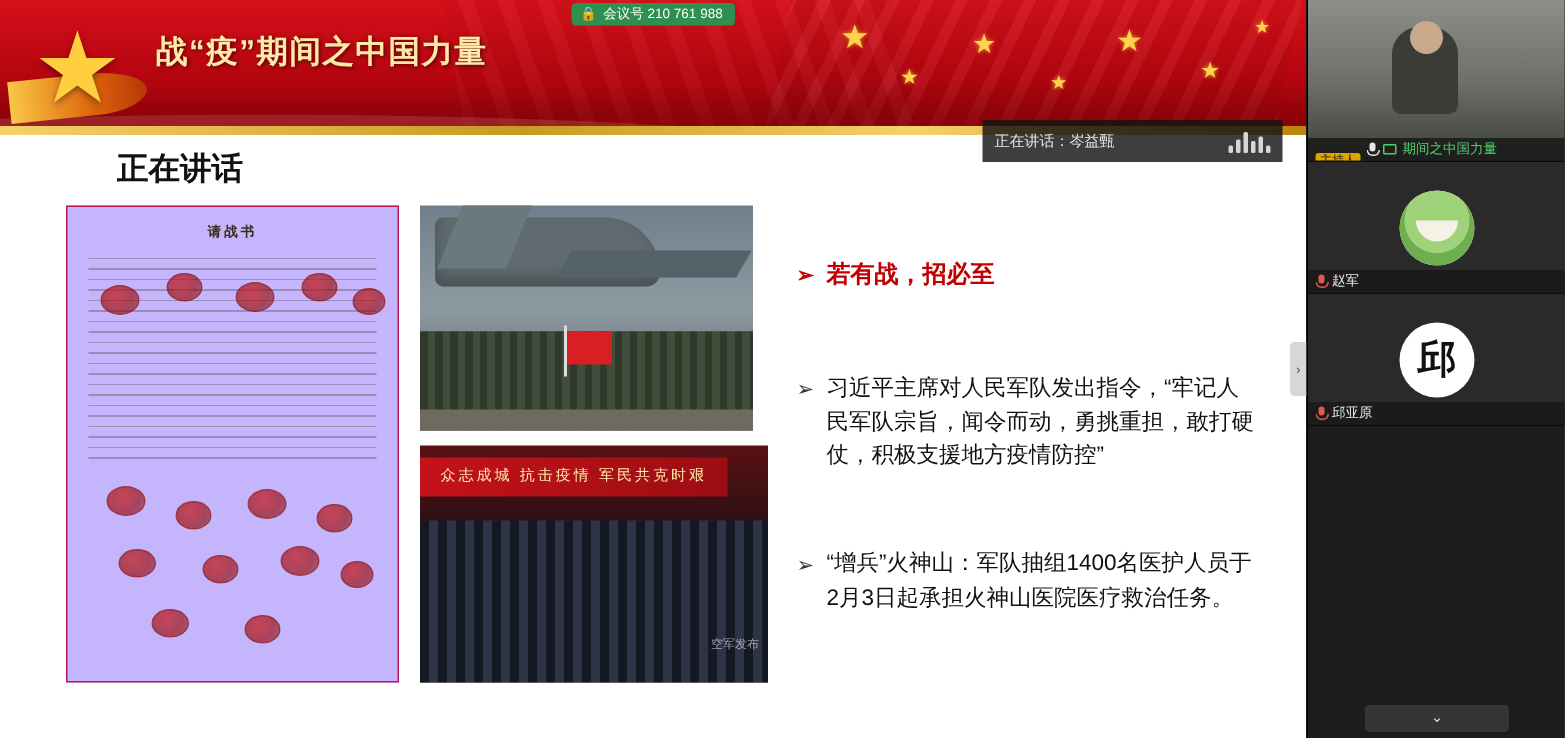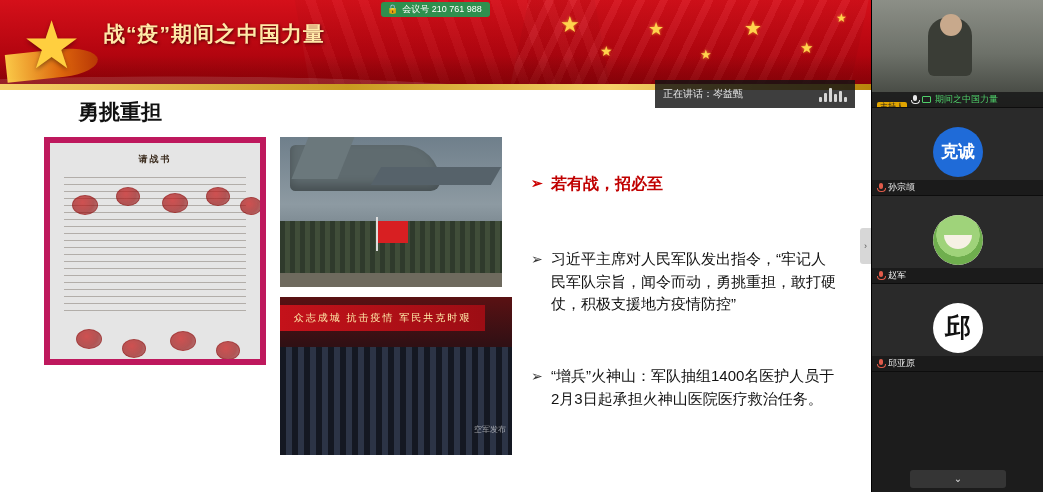--- a/index.html
+++ b/index.html
@@ -114,23 +114,23 @@
     left: 78px; top: 98px;
     font-size: 21px;
     font-weight: bold;
     color: #111;
   }
 
   
   .img-letter {
     position: absolute;
     left: 44px; top: 137px;
-    width: 222px; height: 228px;
-    background: #e5e5e5;
-    border: 6px solid #be185d;
+    width: 222px; height: 318px;
+    background: #c4b5fd;
+    border: 1px solid #be185d;
     overflow: hidden;
   }
   .letter-title {
     position: absolute;
     left: 0; right: 0; top: 10px;
     text-align: center;
     font-size: 9px;
     color: #3a2b1d;
     font-weight: bold;
     letter-spacing: 2px;
@@ -505,21 +505,21 @@
         <span class="star" style="left:800px; top:40px; font-size:15px;">★</span>
         <span class="star" style="left:836px; top:12px; font-size:12px;">★</span>
         <div class="hdr-gold-band"></div>
         <div class="logo-star">
           <div class="swoosh"></div>
           <div class="big">★</div>
         </div>
         <div class="slide-title">战“疫”期间之中国力量</div>
       </div>
 
-      <div class="slide-subtitle">勇挑重担</div>
+      <div class="slide-subtitle">正在讲话</div>
 
       <div class="img-letter">
         <div class="letter-title">请战书</div>
         <div class="letter-lines"></div>
         <div class="stamp" style="left:22px; top:52px; width:26px; height:20px;"></div>
         <div class="stamp" style="left:66px; top:44px; width:24px; height:19px;"></div>
         <div class="stamp" style="left:112px; top:50px; width:26px; height:20px;"></div>
         <div class="stamp" style="left:156px; top:44px; width:24px; height:19px;"></div>
         <div class="stamp" style="left:190px; top:54px; width:22px; height:18px;"></div>
         <div class="stamp" style="left:26px; top:186px; width:26px; height:20px;"></div>
@@ -593,31 +593,20 @@
       </div>
       <div class="tile-footer">
         <span class="badge-host">主持人</span>
         <span class="mic-icon"></span>
         <span class="share-icon"></span>
         <span class="nm green-text">期间之中国力量</span>
       </div>
     </div>
 
 
-    <div class="tile h2">
-      <div class="tile-video v-avatar-bg">
-        <div class="avatar-circle blue">
-          <span>克诚</span>
-        </div>
-      </div>
-      <div class="tile-footer">
-        <span class="mic-icon red"></span>
-        <span class="nm">孙宗颉</span>
-      </div>
-    </div>
 
     <div class="tile h2">
       <div class="tile-video v-avatar-bg">
         <div class="avatar-circle">
           <div class="avatar-green"></div>
         </div>
       </div>
       <div class="tile-footer">
         <span class="mic-icon red"></span>
         <span class="nm">赵军</span>

